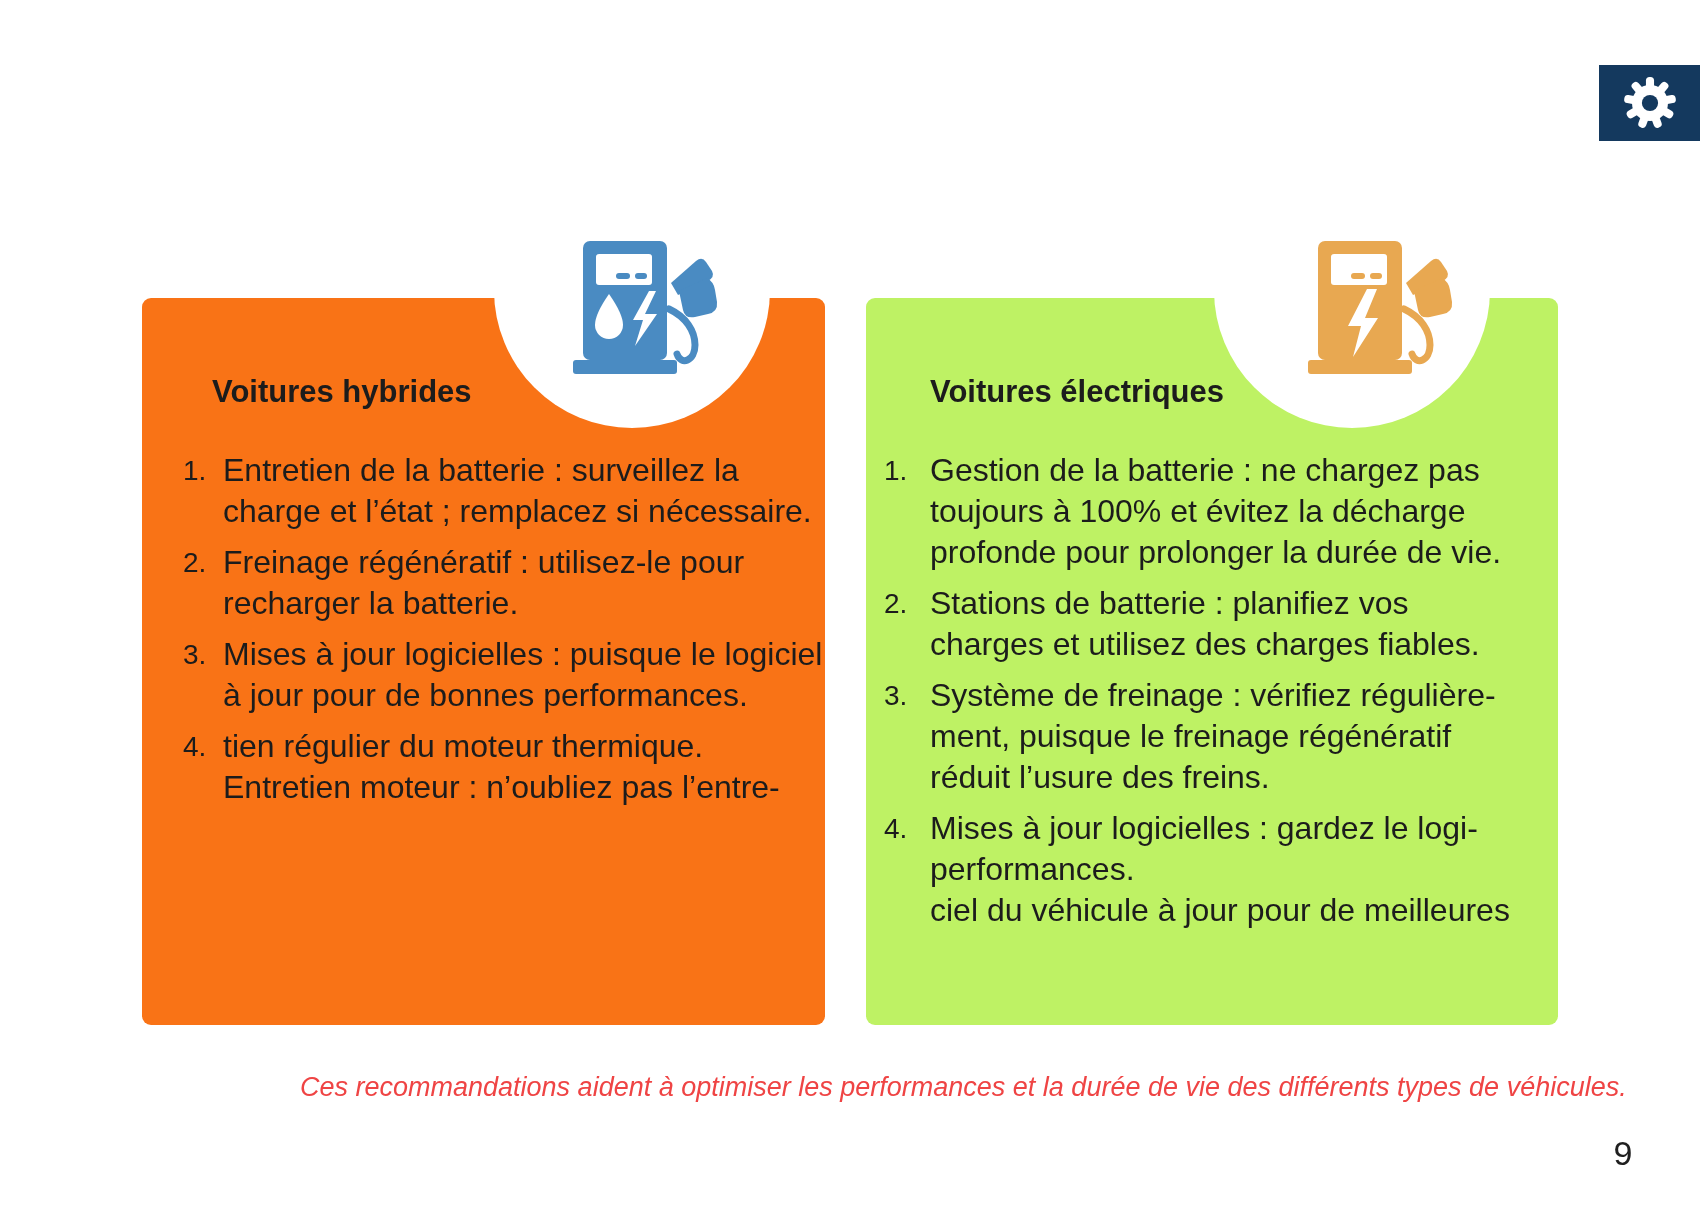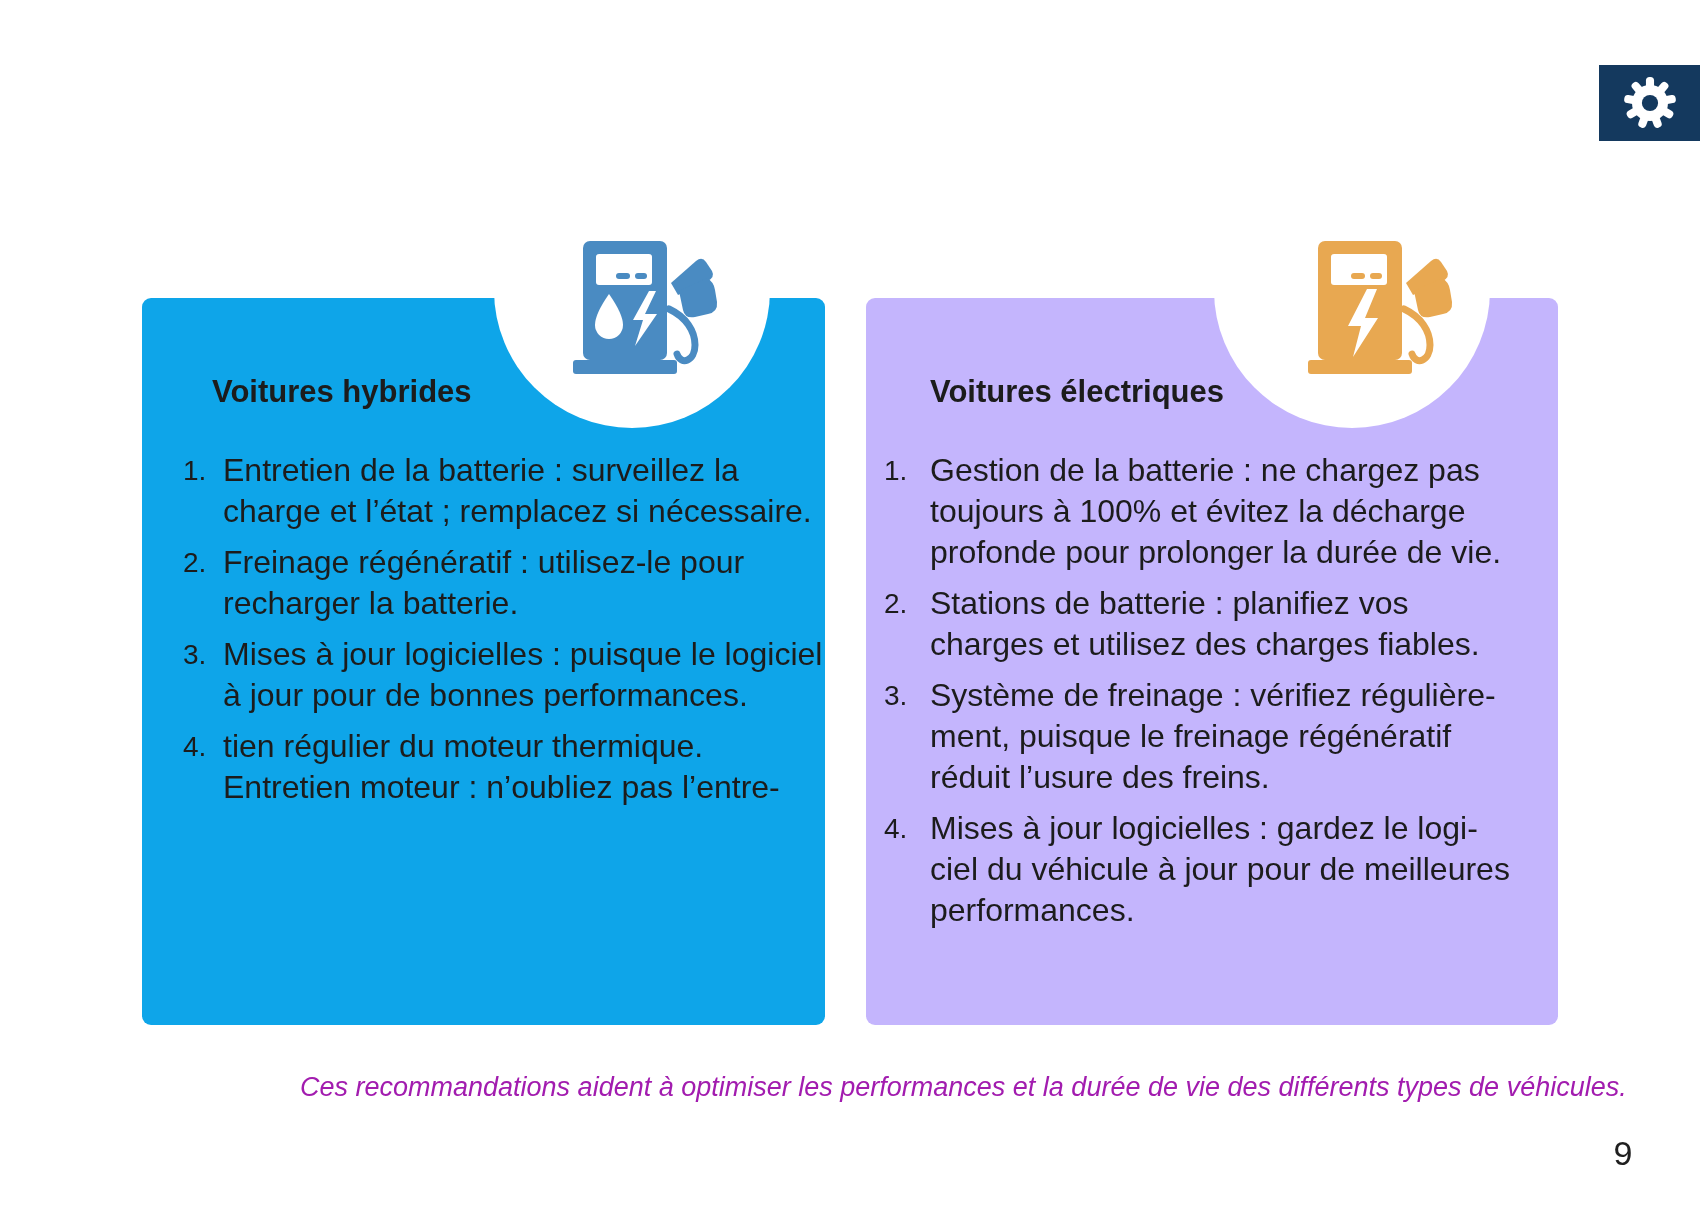--- a/index.html
+++ b/index.html
@@ -4,22 +4,22 @@
 <style>
   html,body{margin:0;padding:0;background:#ffffff;font-family:"Liberation Sans",sans-serif;}
   .page{position:relative;width:1700px;height:1212px;background:#ffffff;overflow:hidden;}
 
   
   .gear-banner{position:absolute;left:1599px;top:65px;width:101px;height:76px;background:#14395e;
                display:flex;align-items:center;justify-content:center;z-index:5;}
 
   
   .card{position:absolute;top:298px;height:727px;border-radius:9px;overflow:hidden;z-index:1;}
-  .card-left{left:142px;width:683px;background:#0ea5e9;text-decoration:underline;}
-  .card-right{left:866px;width:692px;background:#c4b5fd;}
+  .card-left{left:142px;width:683px;background:#f97316;text-decoration:underline;}
+  .card-right{left:866px;width:692px;background:#bef264;}
 
   .card-title{position:absolute;top:76px;font-size:31px;font-weight:bold;color:#1c1c1c;white-space:nowrap;}
   .card-left .card-title{left:70px;}
   .card-right .card-title{left:64px;}
 
   .list{position:absolute;top:152px;}
   .card-left .list{left:41px;}
   .card-right .list{left:18px;}
   .item{position:relative;margin-bottom:10px;}
   .card-left .item{padding-left:40px;}
@@ -30,21 +30,21 @@
   
   .cutout{position:absolute;top:152px;width:276px;height:276px;border-radius:50%;background:#ffffff;z-index:2;}
   .cutout-left{left:494px;}
   .cutout-right{left:1214px;}
 
   .pump-icon{position:absolute;top:239px;z-index:3;}
   .pump-left{left:572px;}
   .pump-right{left:1307px;}
 
   .footer-note{position:absolute;left:300px;top:1070px;width:1290px;text-align:center;
-               font-style:italic;font-size:27px;line-height:34px;color:#a21caf;white-space:nowrap;}
+               font-style:italic;font-size:27px;line-height:34px;color:#ef4444;white-space:nowrap;}
   .page-number{position:absolute;left:1598px;top:1134px;width:50px;text-align:center;
                font-size:34px;color:#1f1f1f;}
 </style>
 </head>
 <body>
 
 <div class="page">
 
   <div class="gear-banner">
     <svg width="54" height="54" viewBox="0 0 60 60">
@@ -106,22 +106,22 @@
       </div>
       <div class="item">
         <span class="num">3.</span>
         <div class="line">Système de freinage : vérifiez régulière-</div>
         <div class="line">ment, puisque le freinage régénératif</div>
         <div class="line">réduit l’usure des freins.</div>
       </div>
       <div class="item">
         <span class="num">4.</span>
         <div class="line">Mises à jour logicielles : gardez le logi-</div>
+        <div class="line">performances.</div>
         <div class="line">ciel du véhicule à jour pour de meilleures</div>
-        <div class="line">performances.</div>
       </div>
     </div>
   </div>
 
   <div class="cutout cutout-left"></div>
   <div class="cutout cutout-right"></div>
 
   <svg class="pump-icon pump-left" width="146" height="136" viewBox="0 0 146 136">
     <rect x="1" y="121" width="104" height="14" rx="3" fill="#4a8bc2"></rect>
     <rect x="11" y="2" width="84" height="119" rx="7" fill="#4a8bc2"></rect>

